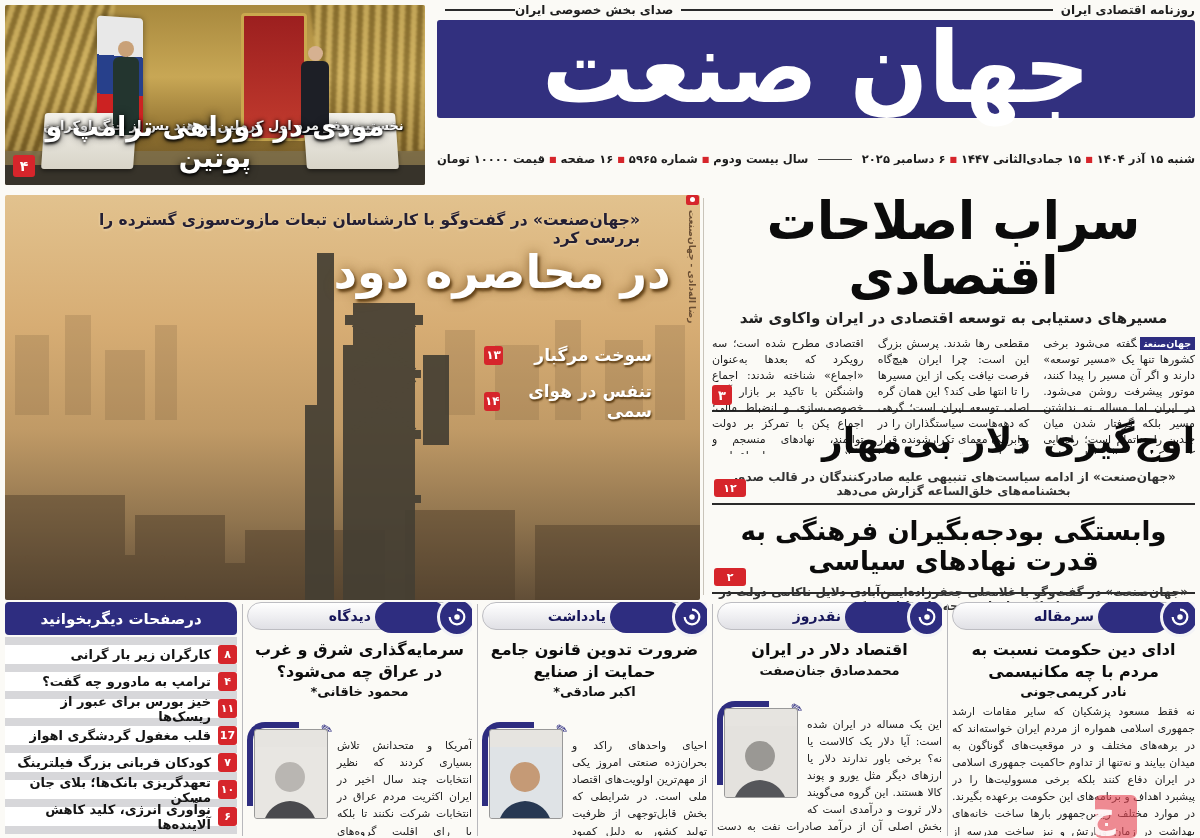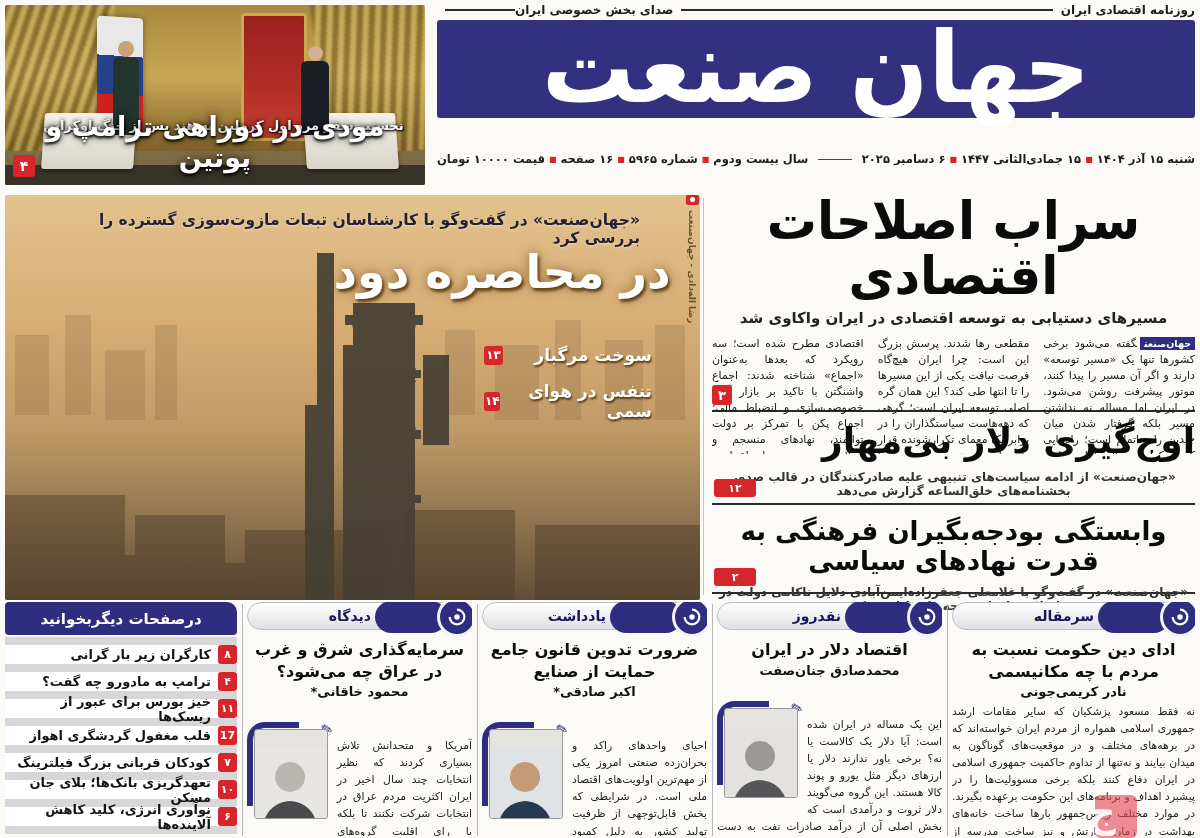--- a/index.html
+++ b/index.html
@@ -75,21 +75,21 @@
   .src-badge { background:#2e2d80; color:#fff; font-size:9.5px; font-weight:bold; padding:1px 4px; border-radius:0; margin-left:3px; }
   .ma-badge { left:0; bottom:5px; width:20px; height:20px; font-size:13px; }
 
   .sec-article { left:712px; width:483px; border-bottom:2px solid #2a2a2a; }
   .art-dollar { top:418px; height:87px; }
   .art-budget { top:512px; height:82px; }
   .sa-title { font-weight:900; color:#0b0b0b; text-align:center; }
   .art-dollar .sa-title { font-size:36px; margin-top:2px;text-align:right; }
   .art-budget .sa-title { font-size:26px; margin-top:4px; }
   .sa-sub { font-size:12px; font-weight:bold; color:#333; text-align:center; margin-top:9px; }
-  .sa-badge { left:2px; bottom:6px; width:42px; height:18px; font-size:11px; }
+  .sa-badge { left:2px; bottom:6px; width:32px; height:18px; font-size:11px; }
 
   
   .vsep { top:604px; width:1px; height:232px; background:#b8b8bc; }
   .news-col { top:602px; height:234px; overflow:hidden; }
   #col-editorial { left:952px; width:243px; }
   #col-critique { left:717px; width:225px; }
   #col-note { left:482px; width:225px; }
   #col-viewpoint { left:247px; width:225px; }
   #col-readmore { left:5px; width:232px; top:602px; height:234px; position:absolute; overflow:hidden; }
 

